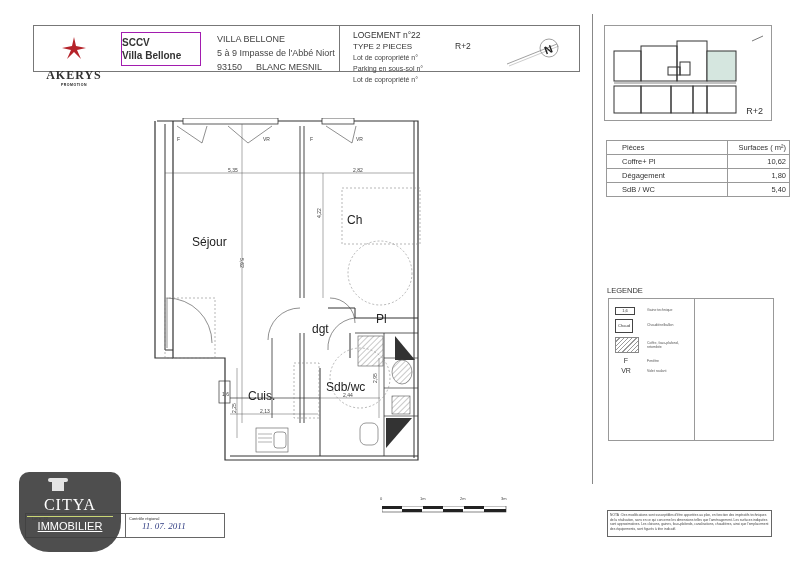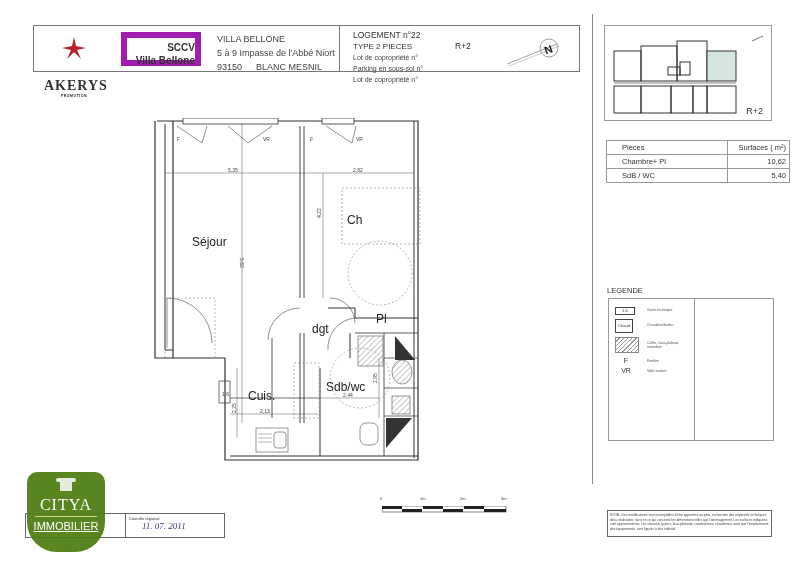--- a/index.html
+++ b/index.html
@@ -2,23 +2,23 @@
 <html><head>
 <meta charset="utf-8">
 <style>
   html,body{margin:0;padding:0;}
   body{width:800px;height:565px;background:#ffffff;position:relative;overflow:hidden;font-family:"Liberation Sans",sans-serif;color:#222;}
   .abs{position:absolute;}
   
   .hdr{left:33px;top:25px;width:547px;height:47px;border:1px solid #777;box-sizing:border-box;}
   .hdr .div1{position:absolute;left:305px;top:0;width:1px;height:100%;background:#777;}
   .logo{left:44px;top:36px;width:60px;height:46px;text-align:center;}
-  .logo .word{font-family:"Liberation Serif",serif;font-size:14px;font-weight:bold;letter-spacing:1px;color:#333;margin-top:14px;}
+  .logo .word{font-family:"Liberation Serif",serif;font-size:12px;font-weight:bold;letter-spacing:1px;color:#333;margin-top:4px;}
   .logo .sub{font-size:3.5px;font-weight:bold;color:#222;letter-spacing:0.5px;}
-  .sccv{left:121px;top:32px;width:80px;height:34px;border:6px solid #a21caf;box-sizing:border-box;text-align:right;font-size:10px;font-weight:bold;line-height:13px;padding-top:3px;color:#333;}
+  .sccv{left:121px;top:32px;width:80px;height:34px;border:1px solid #a21caf;box-sizing:border-box;text-align:left;font-size:10px;font-weight:bold;line-height:13px;padding-top:3px;color:#333;}
   .addr{left:217px;top:32px;font-size:9px;color:#444;line-height:14px;}
   .addr .row3 span+span{margin-left:14px;text-align:right;}
   .lot{left:353px;top:30px;font-size:8px;color:#333;line-height:11px;}
   .lot .ttl{font-weight:normal;font-size:8.5px;}
   .lot .small{font-size:7px;color:#444;}
   .lot .r2{position:absolute;left:102px;top:11px;font-size:8.5px;}
   
   .vline{left:592px;top:14px;width:1px;height:470px;background:#888;}
   .key{left:604px;top:25px;width:168px;height:96px;border:1px solid #999;box-sizing:border-box;}
   .key .r2{position:absolute;right:8px;bottom:4px;font-size:9px;color:#333;}
@@ -29,21 +29,21 @@
   .legt{left:607px;top:286px;font-size:7.5px;color:#333;}
   .leg{left:608px;top:298px;width:166px;height:143px;border:1px solid #999;box-sizing:border-box;}
   .leg .split{position:absolute;left:85px;top:0;width:1px;height:100%;background:#999;}
   .leg .item{position:absolute;left:6px;font-size:3.5px;color:#555;}
   .leg .sym{display:inline-block;vertical-align:middle;text-align:center;font-size:4px;color:#333;border:1px solid #444;}
   .leg .txt{position:absolute;left:32px;white-space:nowrap;}
   .note{left:607px;top:510px;width:165px;height:27px;border:1px solid #666;box-sizing:border-box;font-size:3.3px;color:#444;padding:2px;line-height:4.5px;}
   
   .plan{left:150px;top:118px;}
   
-  .cityya{left:19px;top:472px;width:78px;height:80px;background:#4d7c0f;border-radius:10px 10px 30px 30px;opacity:0.92;margin-left:8px;}
+  .cityya{left:19px;top:472px;width:102px;height:80px;background:#404040;border-radius:10px 10px 30px 30px;opacity:0.92;}
   .cityya .c1{position:absolute;left:0;width:100%;text-align:center;top:24px;color:#fff;font-family:"Liberation Serif",serif;font-size:16px;letter-spacing:1px;}
   .cityya .bar{position:absolute;left:8px;right:8px;top:44px;height:1px;background:#c5d36a;}
   .cityya .c2{position:absolute;left:0;width:100%;text-align:center;top:48px;color:#fff;font-size:11px;text-decoration:underline;}
   .stamp{left:25px;top:513px;width:200px;height:25px;border:1px solid #666;box-sizing:border-box;}
   .stamp .split{position:absolute;left:99px;top:0;width:1px;height:100%;background:#666;}
   .stamp .ctl{position:absolute;left:103px;top:2px;font-size:4px;color:#333;}
   .stamp .sig{position:absolute;left:116px;top:7px;font-family:"Liberation Serif",serif;font-style:italic;font-size:9px;color:#2d3a80;}
   .stamp .ref{position:absolute;left:6px;top:2px;font-size:4px;color:#333;}
   .scale{left:380px;top:496px;}
   .scale .lbl{position:absolute;top:0;font-size:4px;color:#444;}
@@ -113,22 +113,26 @@
   <div class="r2">R+2</div>
 </div>
 
 <table class="abs surf" style="left:606px;top:140px">
   <tbody>
       <tr>
     <td class="lbl">Pièces</td>
     <td class="num">Surfaces ( m²)</td>
   </tr>
   <tr>
-        <td class="lbl">Chambre+ Pl</td>
+        <td class="lbl">Coffre+ Pl</td>
         <td class="num">10,62</td>
+      </tr>
+  <tr>
+        <td class="lbl">Dégagement</td>
+        <td class="num">1,80</td>
       </tr>
   <tr>
         <td class="lbl">SdB / WC</td>
         <td class="num">5,40</td>
       </tr>
 </tbody>
   </table>
 
 <div class="abs legt">LEGENDE</div>
 <div class="abs leg">

